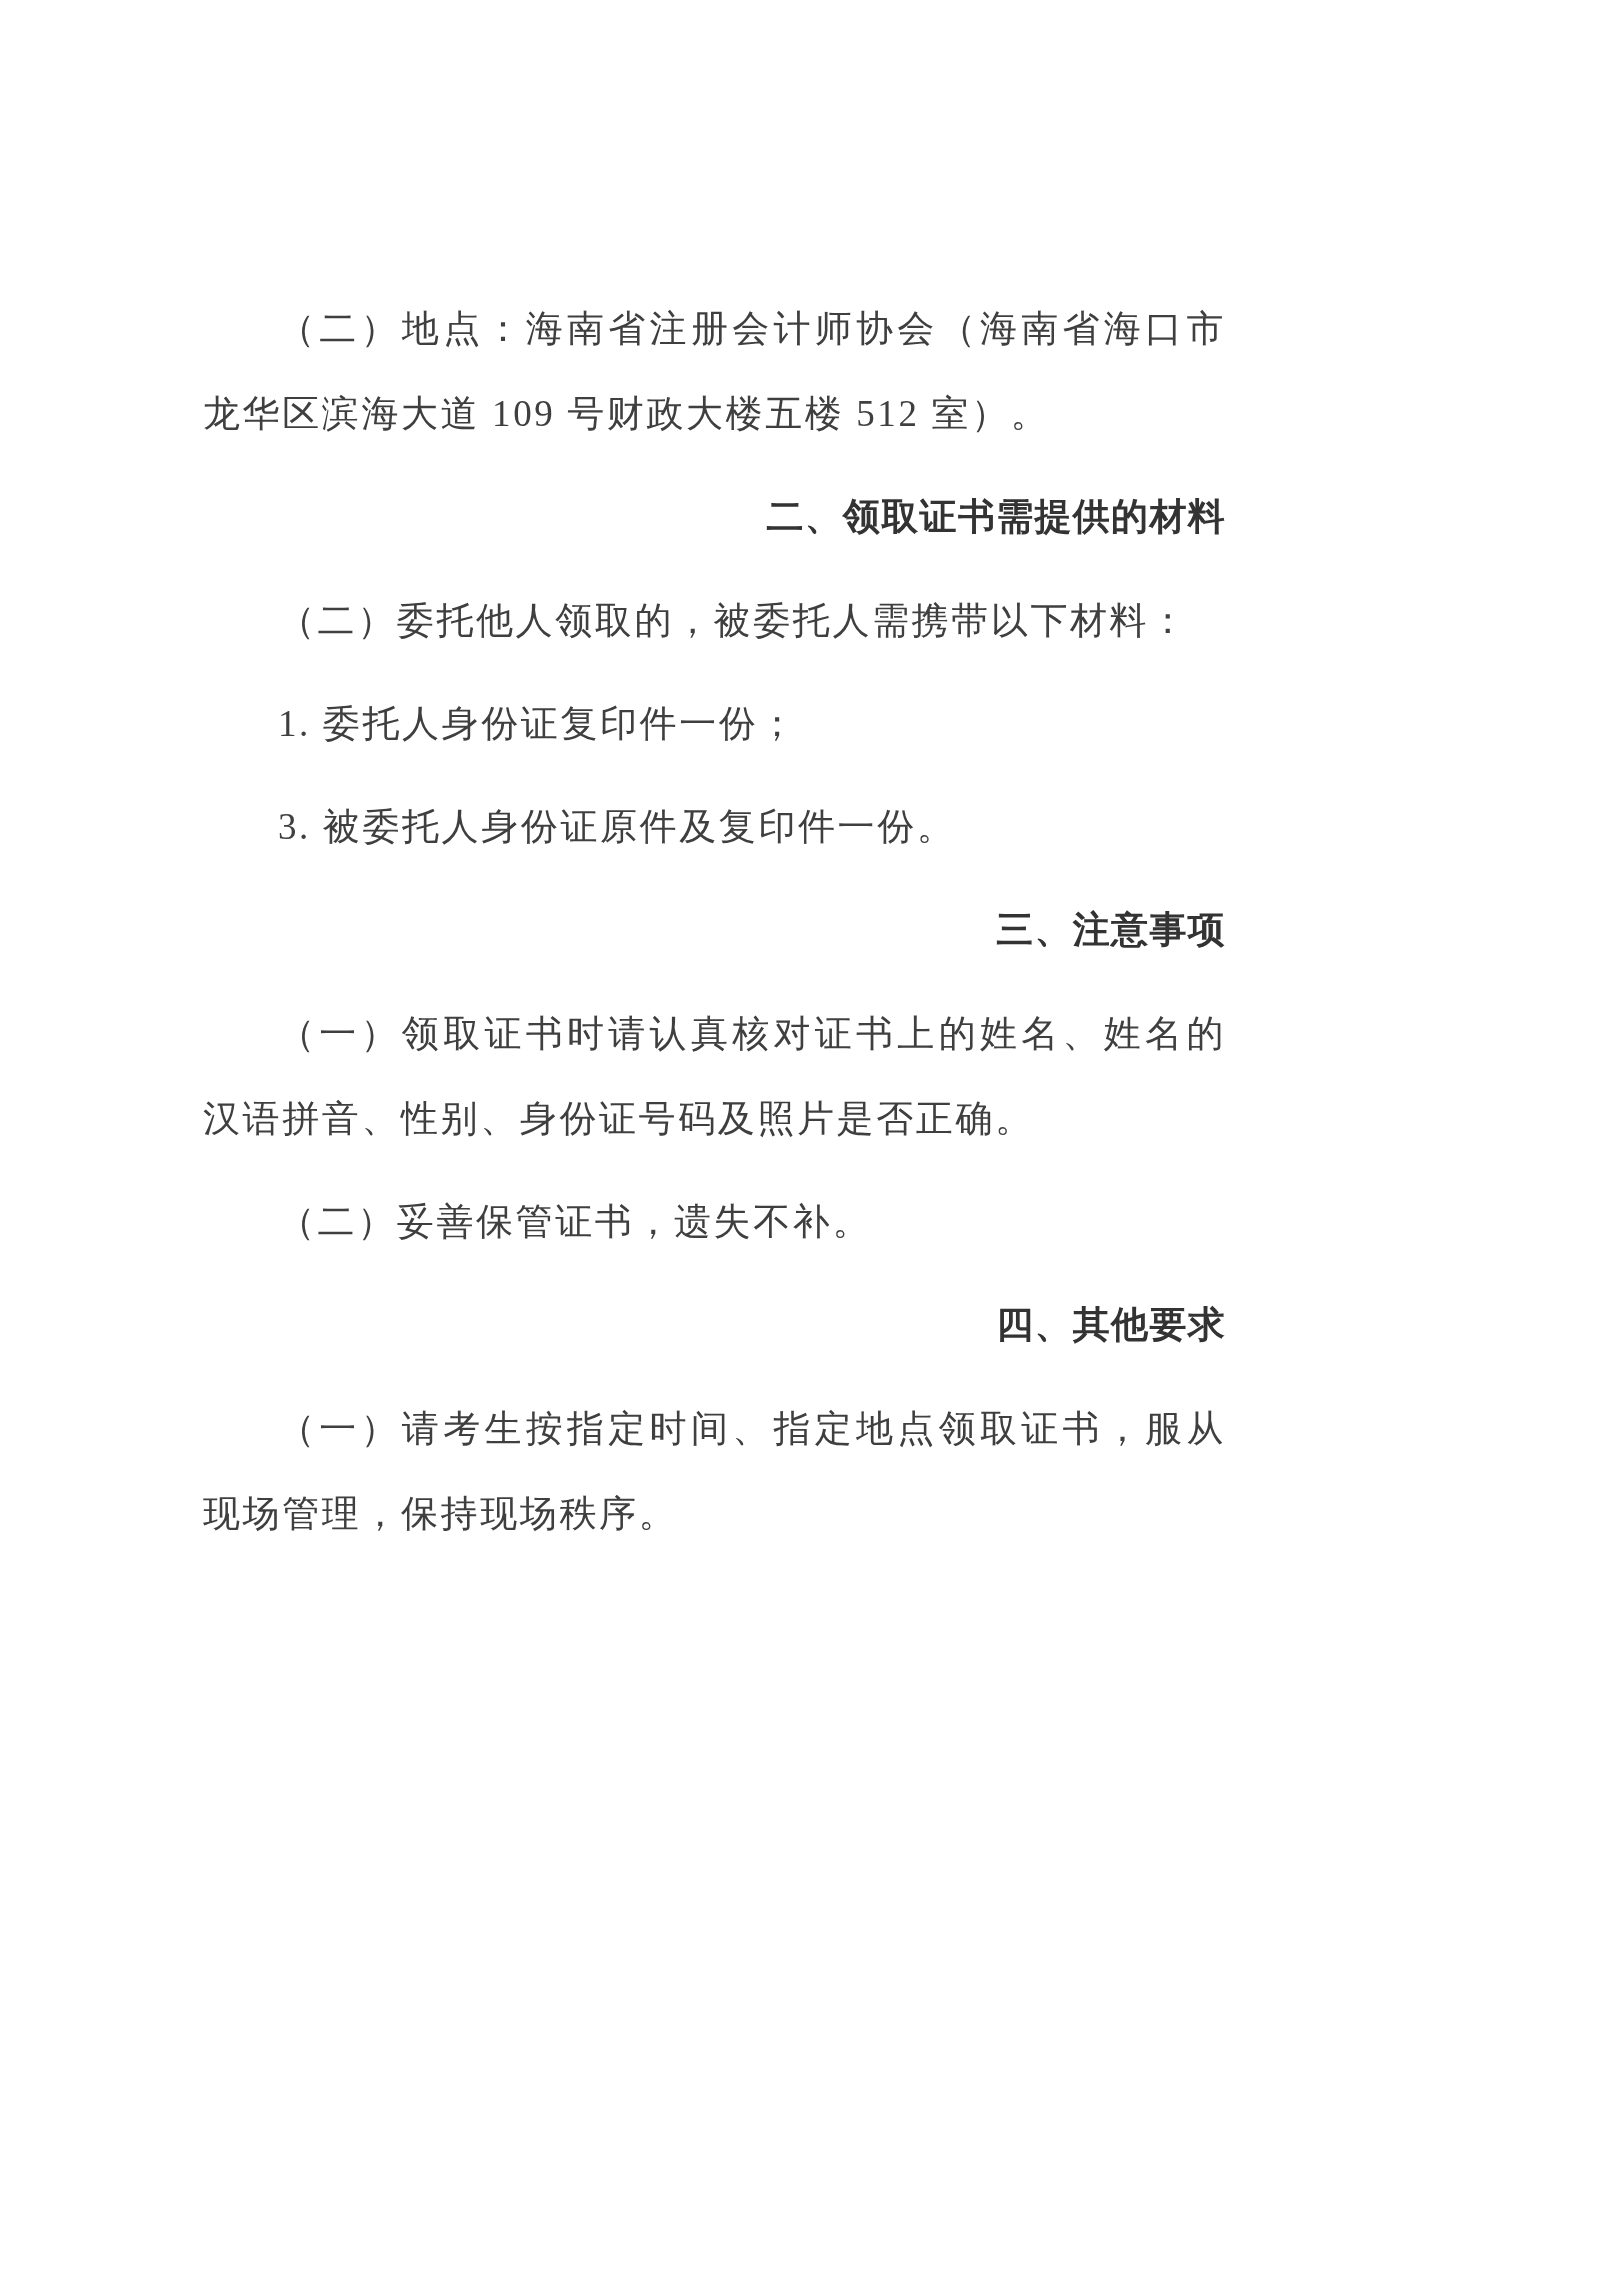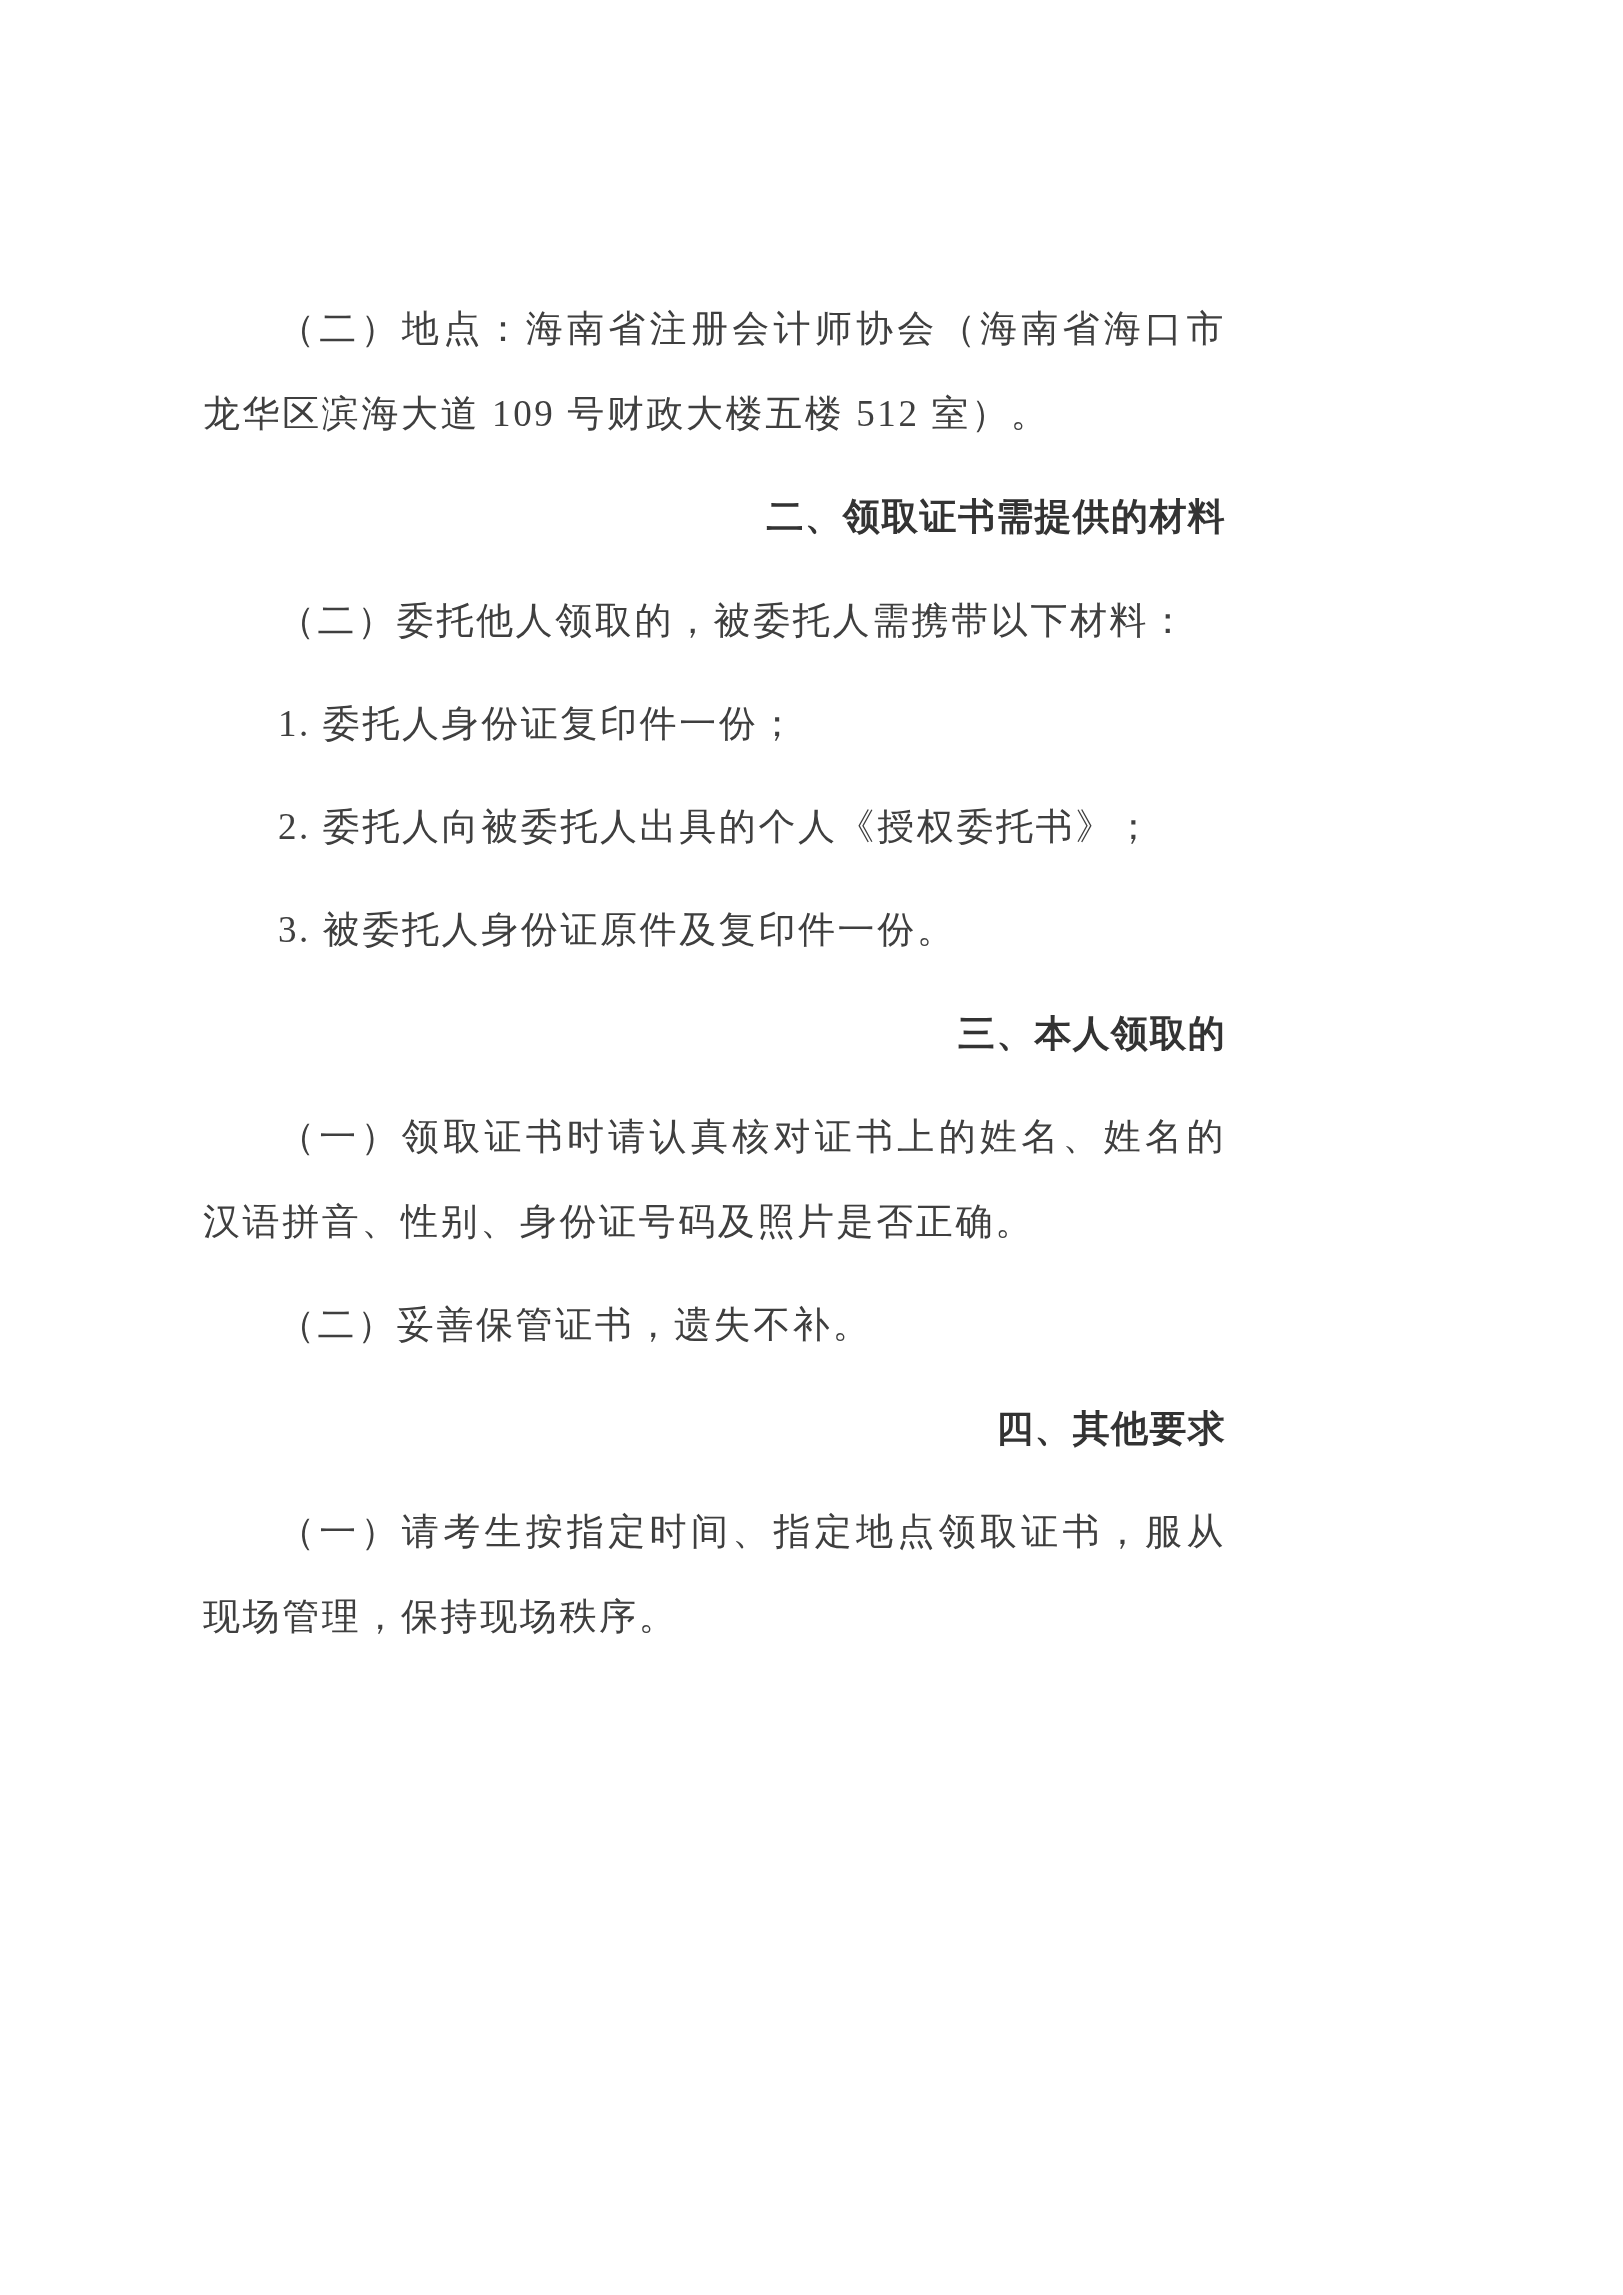--- a/index.html
+++ b/index.html
@@ -36,22 +36,21 @@
 </style>
 </head>
 <body>
 
 <div class="page">
   <div class="doc-text">
     <p class="body">（二）地点：海南省注册会计师协会（海南省海口市龙华区滨海大道 109 号财政大楼五楼 512 室）。</p>
     <p class="heading">二、领取证书需提供的材料</p>
     <p class="body">（二）委托他人领取的，被委托人需携带以下材料：</p>
     <p class="body">1. 委托人身份证复印件一份；</p>
-    <p class="body">2. 委托人向被委托人出具的个人《授权委托书》；</p>
     <p class="body">3. 被委托人身份证原件及复印件一份。</p>
-    <p class="heading">三、本人领取的</p>
+    <p class="heading">三、注意事项</p>
     <p class="body">（一）领取证书时请认真核对证书上的姓名、姓名的汉语拼音、性别、身份证号码及照片是否正确。</p>
     <p class="body">（二）妥善保管证书，遗失不补。</p>
     <p class="heading">四、其他要求</p>
     <p class="body">（一）请考生按指定时间、指定地点领取证书，服从现场管理，保持现场秩序。</p>
   </div>
 </div>
 
 
 </body></html>

